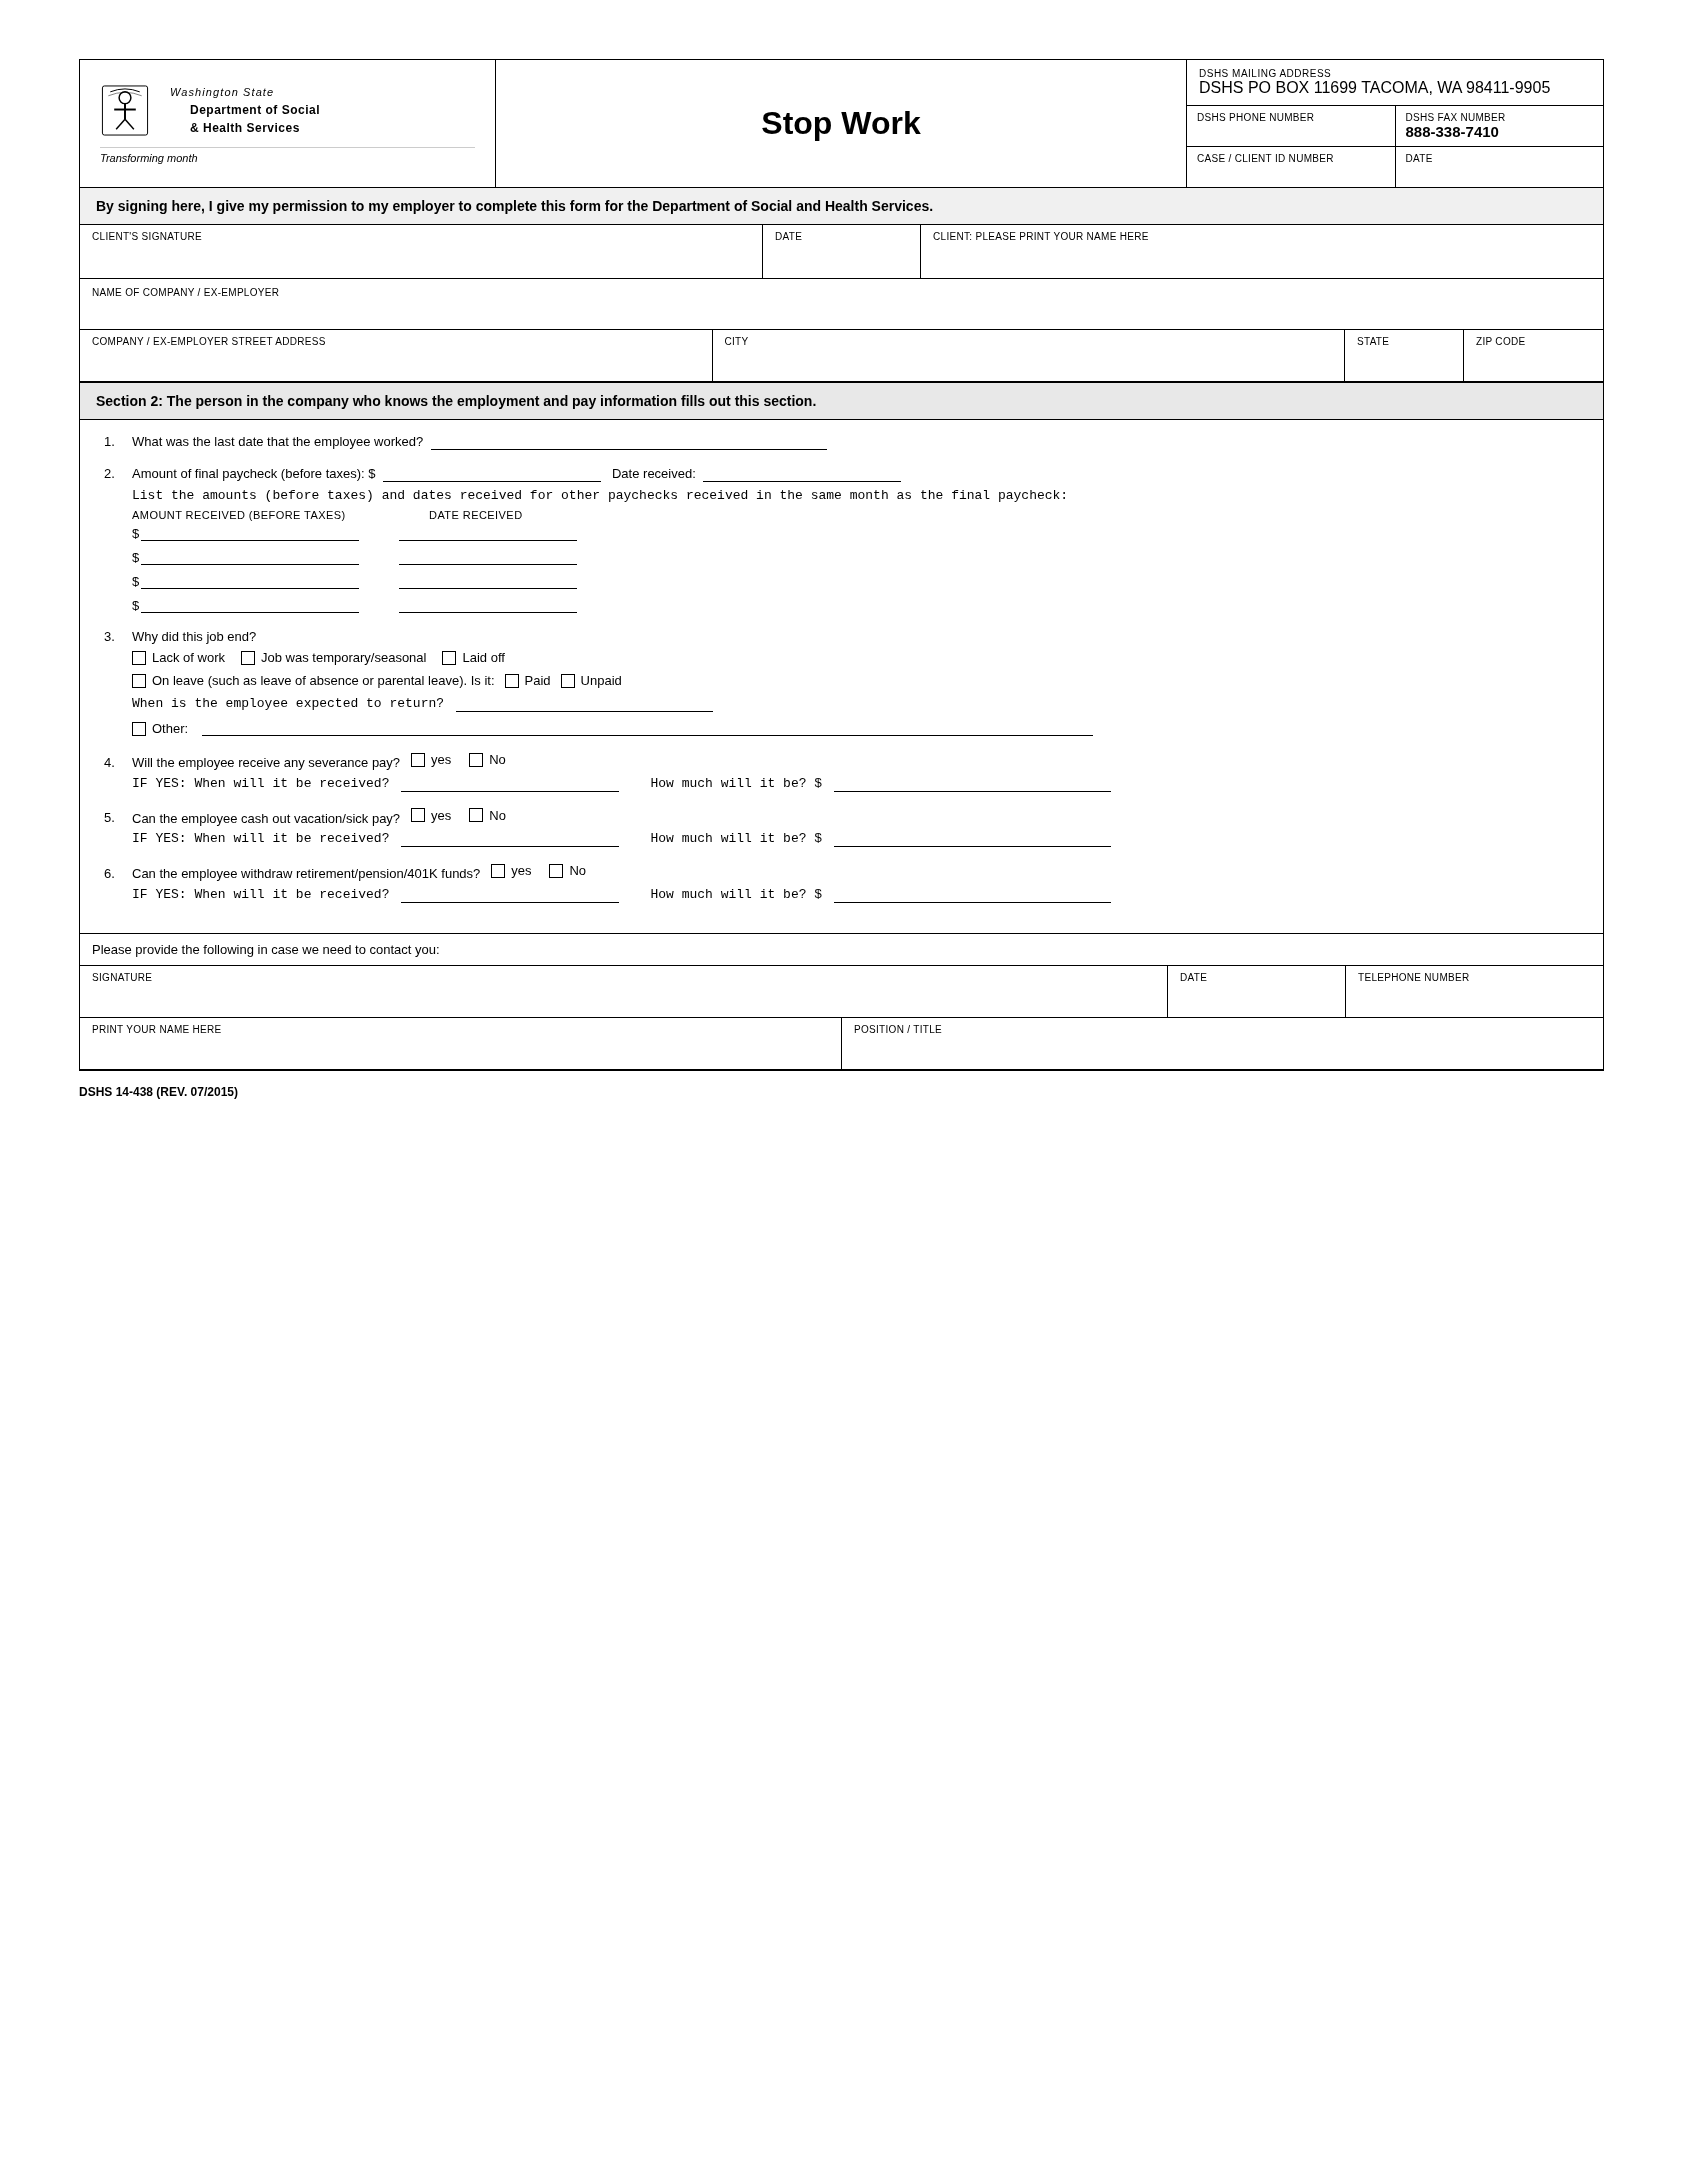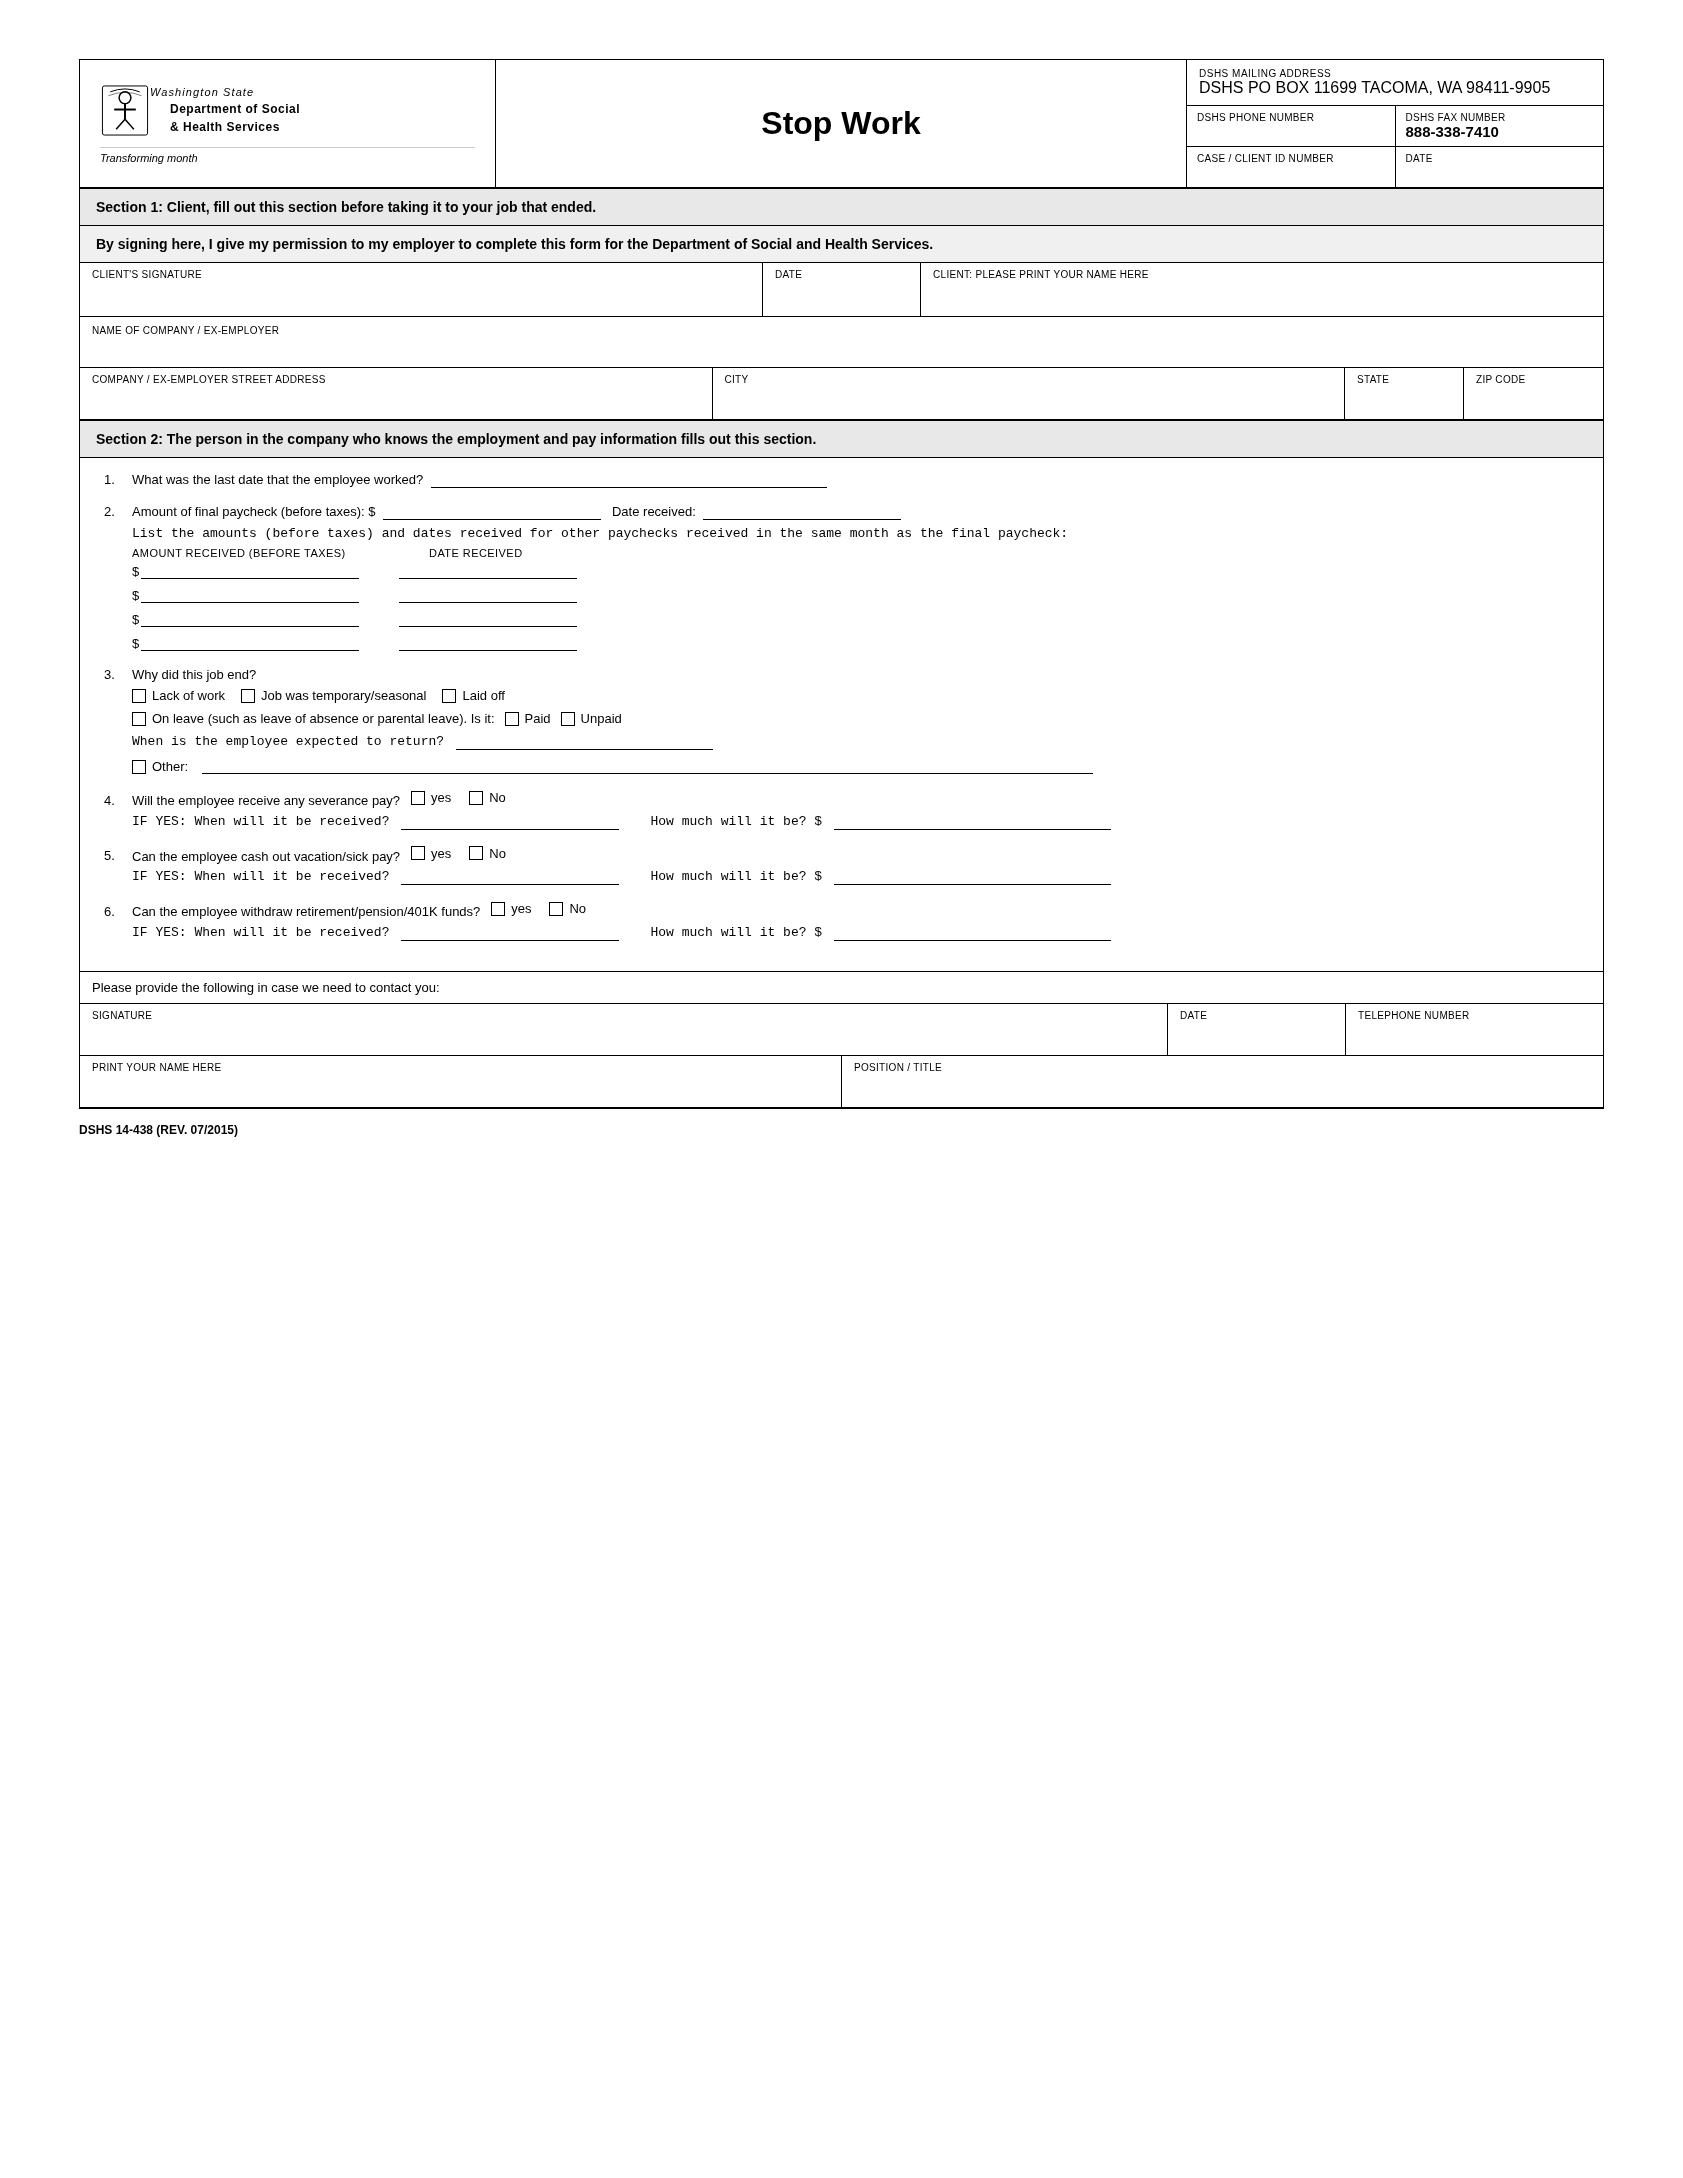--- a/index.html
+++ b/index.html
@@ -27,22 +27,22 @@
     .header-left {
       flex: 0 0 416px;
       padding: 18px 20px;
       display: flex;
       flex-direction: column;
       justify-content: center;
       border-right: 1px solid #000;
     }
     .logo-area {
       display: flex;
-      align-items: flex-start;
-      gap: 0;
+      align-items: flex-end;
+      gap: 20px;
       margin-bottom: 6px;
     }
     .logo-text {
       font-size: 10px;
       font-style: italic;
       letter-spacing: 0.05em;
       line-height: 1.5;
     }
     .logo-text .dept-name {
       font-size: 12px;
@@ -420,23 +420,20 @@
         <div class="case-box">
           <div class="field-label">CASE / CLIENT ID NUMBER</div>
         </div>
         <div class="date-box">
           <div class="field-label">DATE</div>
         </div>
       </div>
     </div>
   </div>
 
-  <div class="section-header">
-    <p>Section 1:  Client, fill out this section before taking it to your job that ended.</p>
-  </div>
   <div class="section-subheader">
     <p>By signing here, I give my permission to my employer to complete this form for the Department of Social and Health Services.</p>
   </div>
 
   <div class="sig-date-row">
     <div class="sig-cell">
       <div class="cell-label">CLIENT'S SIGNATURE</div>
     </div>
     <div class="date-cell">
       <div class="cell-label">DATE</div>

